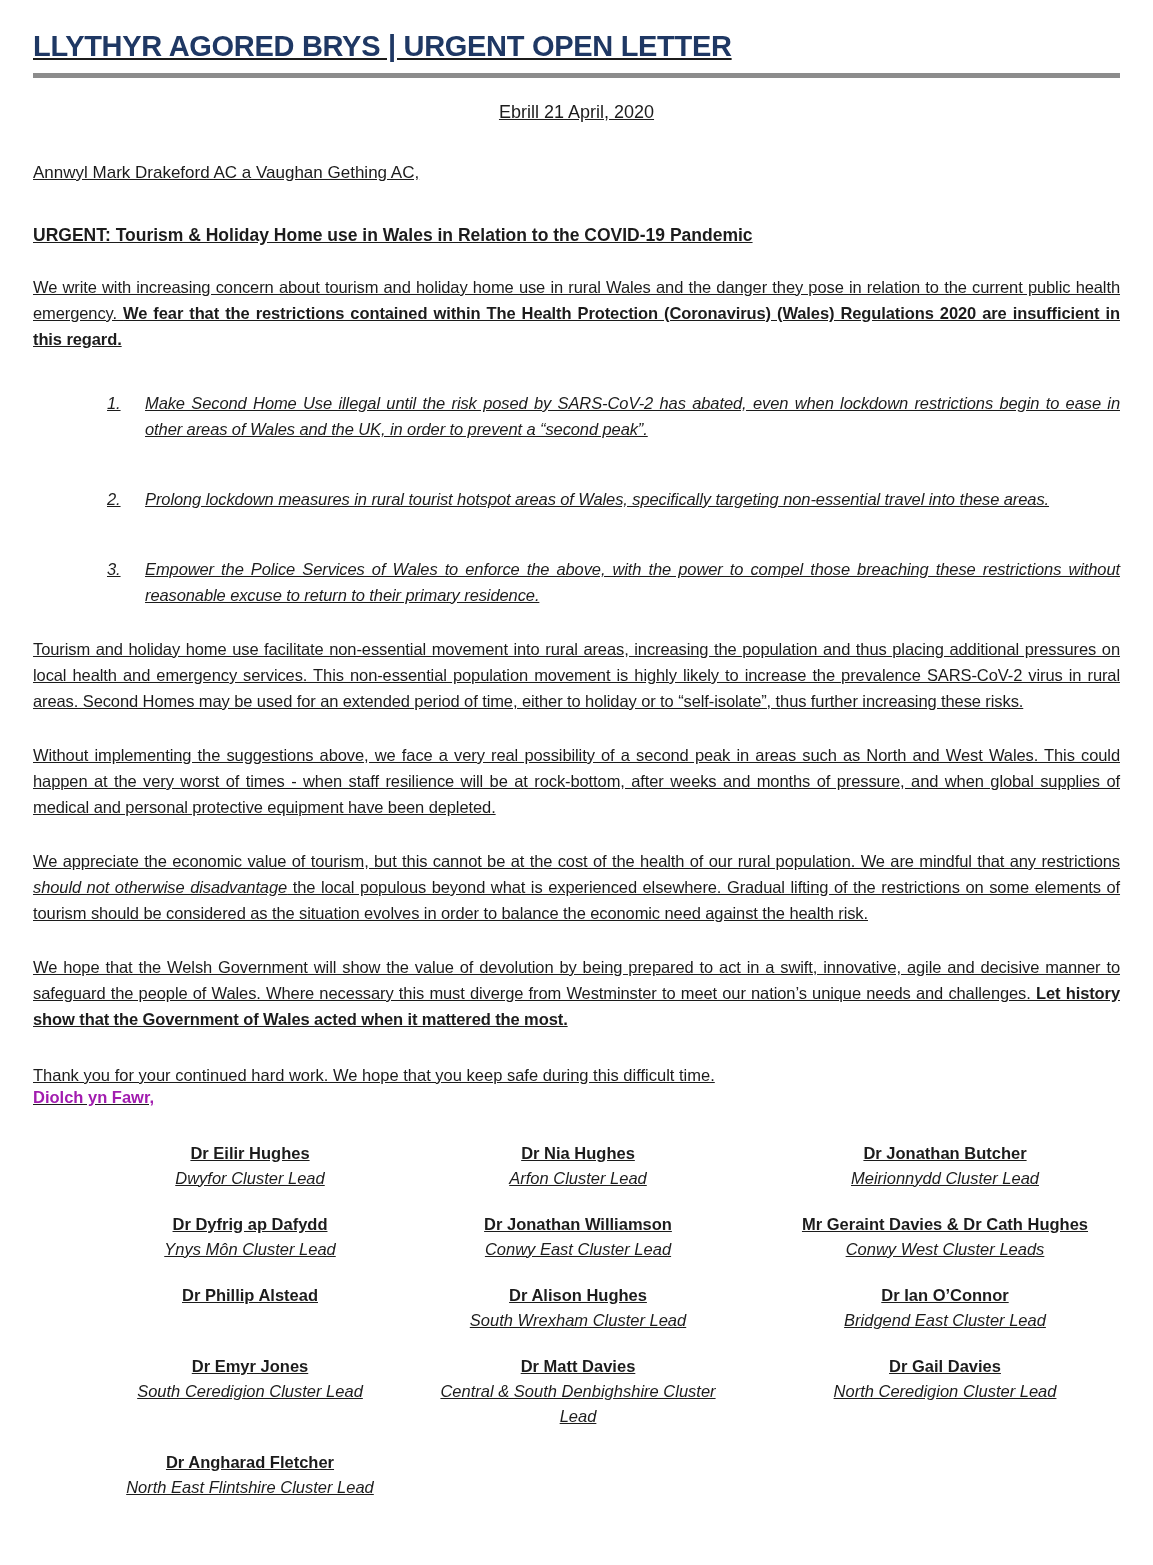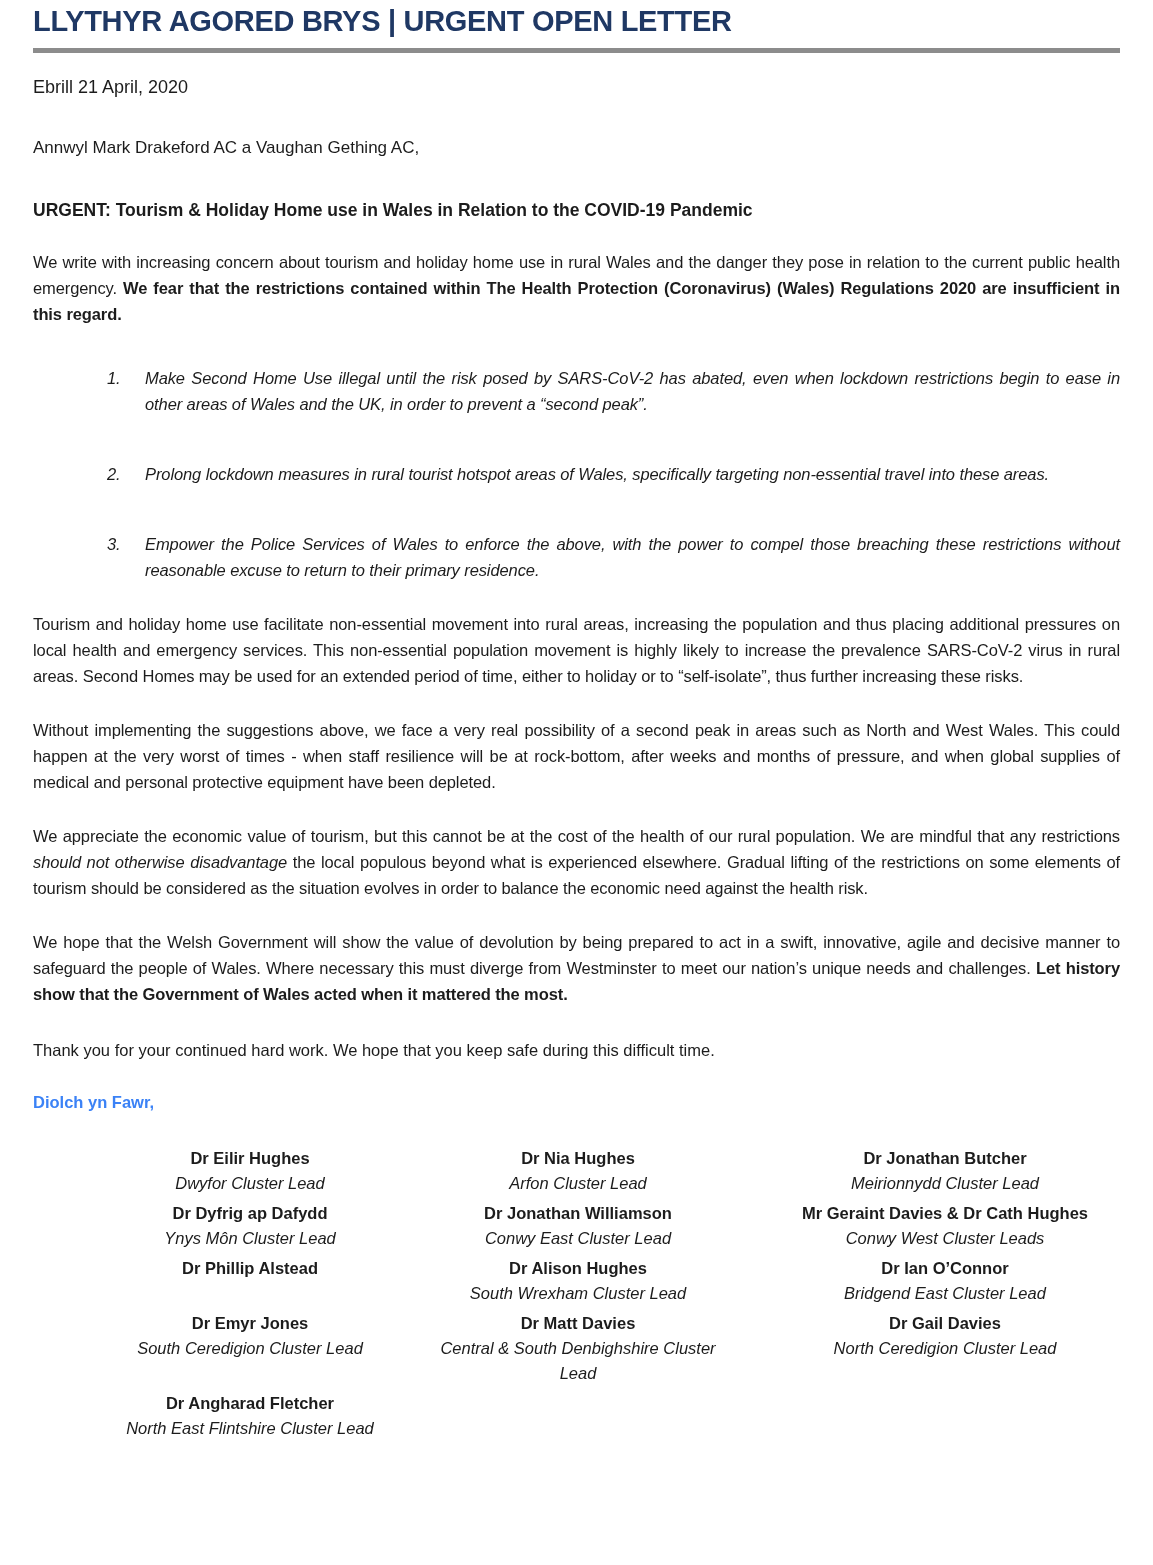--- a/index.html
+++ b/index.html
@@ -11,38 +11,39 @@
     width: 1153px;
     min-height: 1565px;
     font-family: "Liberation Sans", "DejaVu Sans", sans-serif;
     color: #1c1c1c;
     -webkit-font-smoothing: antialiased;
   }
   .page {
     box-sizing: border-box;
     width: 1153px;
     min-height: 1565px;
-    padding: 4px 33px 20px 33px;
+    padding: 29px 33px 20px 33px;
     background: #ffffff;
+    text-decoration: underline;
   }
   .doc-title {
     color: #1f3864;
     font-size: 29px;
     font-weight: bold;
     letter-spacing: -0.3px;
     line-height: 1.2;
     margin: 0;
   }
   .title-rule {
     height: 5px;
     background: #8c8c8c;
     margin-top: 9px;
   }
   .date-line {
-    text-align: left;
+    text-align: center;
     font-size: 18px;
     margin-top: 24px;
   }
   .salutation {
     font-size: 17px;
     margin-top: 40px;
   }
   .subject {
     font-size: 17.5px;
     font-weight: bold;
@@ -82,29 +83,28 @@
   .li-text {
     flex: 1 1 auto;
     text-align: justify;
   }
   .thanks {
     font-size: 16.5px;
     line-height: 26px;
     margin-top: 30px;
   }
   .closing {
-    color: #3b82f6;
-    font-size: 16.5px;
-    font-weight: bold;
-    margin-top: 30px;
+    color: #a21caf;
+    font-size: 16.5px;
+    font-weight: bold;
   }
   .sig-grid {
     display: grid;
     grid-template-columns: 344px 312px 422px;
-    row-gap: 5px;
+    row-gap: 21px;
     padding-left: 45px;
     margin-top: 34px;
   }
   .sig-cell {
     text-align: center;
   }
   .sig-name {
     display: block;
     font-weight: bold;
     font-size: 16.5px;

